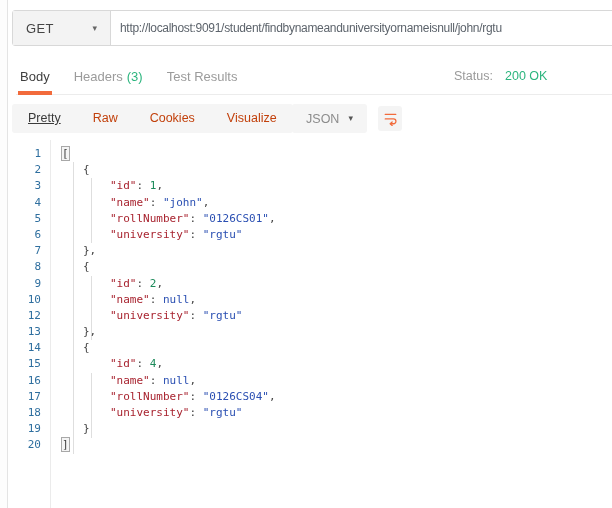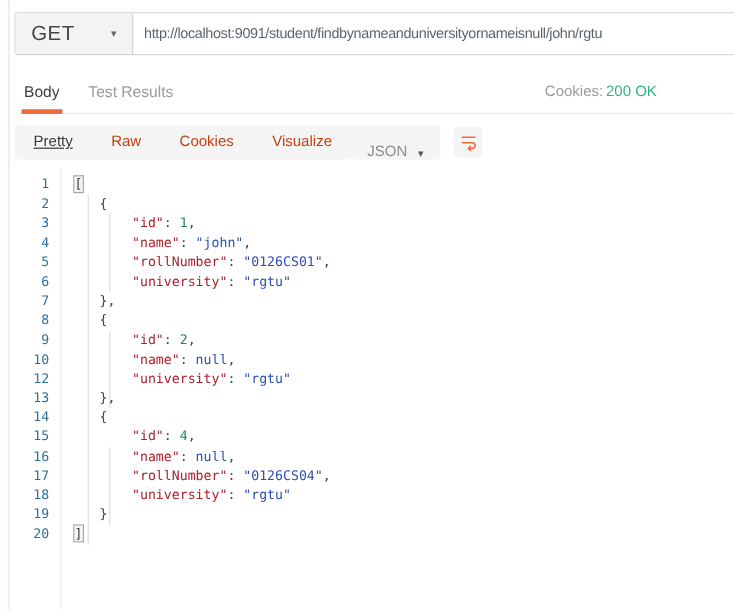--- a/index.html
+++ b/index.html
@@ -14,21 +14,21 @@
   
   .request-bar{
     position:absolute;left:12px;top:10px;height:36px;width:650px;
     border:1px solid #d8d8d8;border-radius:3px;display:flex;background:#fff;box-sizing:border-box;
   }
   .method-box{
     width:98px;flex:none;background:#f3f3f3;border-right:1px solid #d8d8d8;
     display:flex;align-items:center;justify-content:space-between;
     padding:0 13px 0 13px;box-sizing:border-box;cursor:pointer;
   }
-  .method-box .label{font-size:17px;color:#444;letter-spacing:.4px;}
+  .method-box .label{font-size:13px;color:#444;letter-spacing:.4px;}
   .chev{font-size:9px;color:#666;line-height:1;}
   .url-box{flex:1;display:flex;align-items:center;padding-left:9px;overflow:hidden;}
   .url-text{font-size:12px;color:#5d646c;letter-spacing:-0.3px;white-space:nowrap;}
 
   
   .resp-tabs{
     position:absolute;left:16px;right:0;top:58px;height:36px;
     border-bottom:1px solid #ececec;display:flex;align-items:center;padding-left:2px;box-sizing:content-box;
   }
   .tab{position:relative;height:36px;display:flex;align-items:center;margin-right:20px;padding:0 2px;font-size:13px;color:#9b9b9b;cursor:pointer;white-space:nowrap;}
@@ -36,21 +36,21 @@
   .tab.active{color:#3f3f3f;}
   .tab.active::after{content:"";position:absolute;left:0;right:0;bottom:-1px;height:4px;background:#f26b3c;}
   .status-label{position:absolute;left:438px;top:0;height:36px;display:flex;align-items:center;font-size:12.5px;color:#9a9a9a;}
   .status-value{position:absolute;left:477px;top:0;height:36px;display:flex;align-items:center;font-size:12.5px;color:#2cb57e;margin-left:12px;}
 
   
   .body-toolbar{position:absolute;left:0;right:0;top:104px;height:29px;}
   .view-group{position:absolute;left:12px;top:0;height:29px;background:#f5f5f5;border-radius:3px;display:flex;align-items:center;}
   .view-item{padding:0 16px;font-size:12.5px;color:#c2410c;cursor:pointer;line-height:29px;}
   .view-item.active{color:#3a3a3a;text-decoration:underline;}
-  .lang-dd{position:absolute;left:292px;top:0;width:75px;height:29px;background:#f5f5f5;border-radius:3px;display:flex;align-items:flex-end;justify-content:center;gap:9px;cursor:pointer;}
+  .lang-dd{position:absolute;left:292px;top:0;width:75px;height:29px;background:#f5f5f5;border-radius:3px;display:flex;align-items:center;justify-content:center;gap:9px;cursor:pointer;}
   .lang-dd .label{font-size:12.5px;color:#8c8c8c;}
   .lang-dd .chev{color:#555;}
   .wrap-btn{position:absolute;left:378px;top:2px;width:24px;height:25px;background:#f4f4f4;border-radius:3px;display:flex;align-items:center;justify-content:center;cursor:pointer;}
   .wrap-btn svg{display:block;}
 
   
   .editor{
     position:absolute;left:8px;right:0;top:140px;bottom:0;
     font-family:"DejaVu Sans Mono",monospace;font-size:11px;background:#fff;cursor:text;
   }
@@ -81,24 +81,28 @@
     <span class="url-text">http://localhost:9091/student/findbynameanduniversityornameisnull/john/rgtu</span>
   </div>
 </div>
 
 <div class="resp-tabs">
   <div id="tabs-host" style="display:flex;align-items:center;height:36px;">
       <div class="tab active">
         <span>Body</span>
       </div>
       <div class="tab">
+        <span>Headers</span>
+        <span class="count">(3)</span>
+      </div>
+      <div class="tab">
         <span>Test Results</span>
       </div>
     </div>
-  <span class="status-label">Cookies:</span>
+  <span class="status-label">Status:</span>
   <span class="status-value">200 OK</span>
 
 </div>
 
 <div class="body-toolbar">
   <div class="view-group" id="views-host">
       <div class="view-item active">Pretty</div>
       <div class="view-item">Raw</div>
       <div class="view-item">Cookies</div>
       <div class="view-item">Visualize</div>

